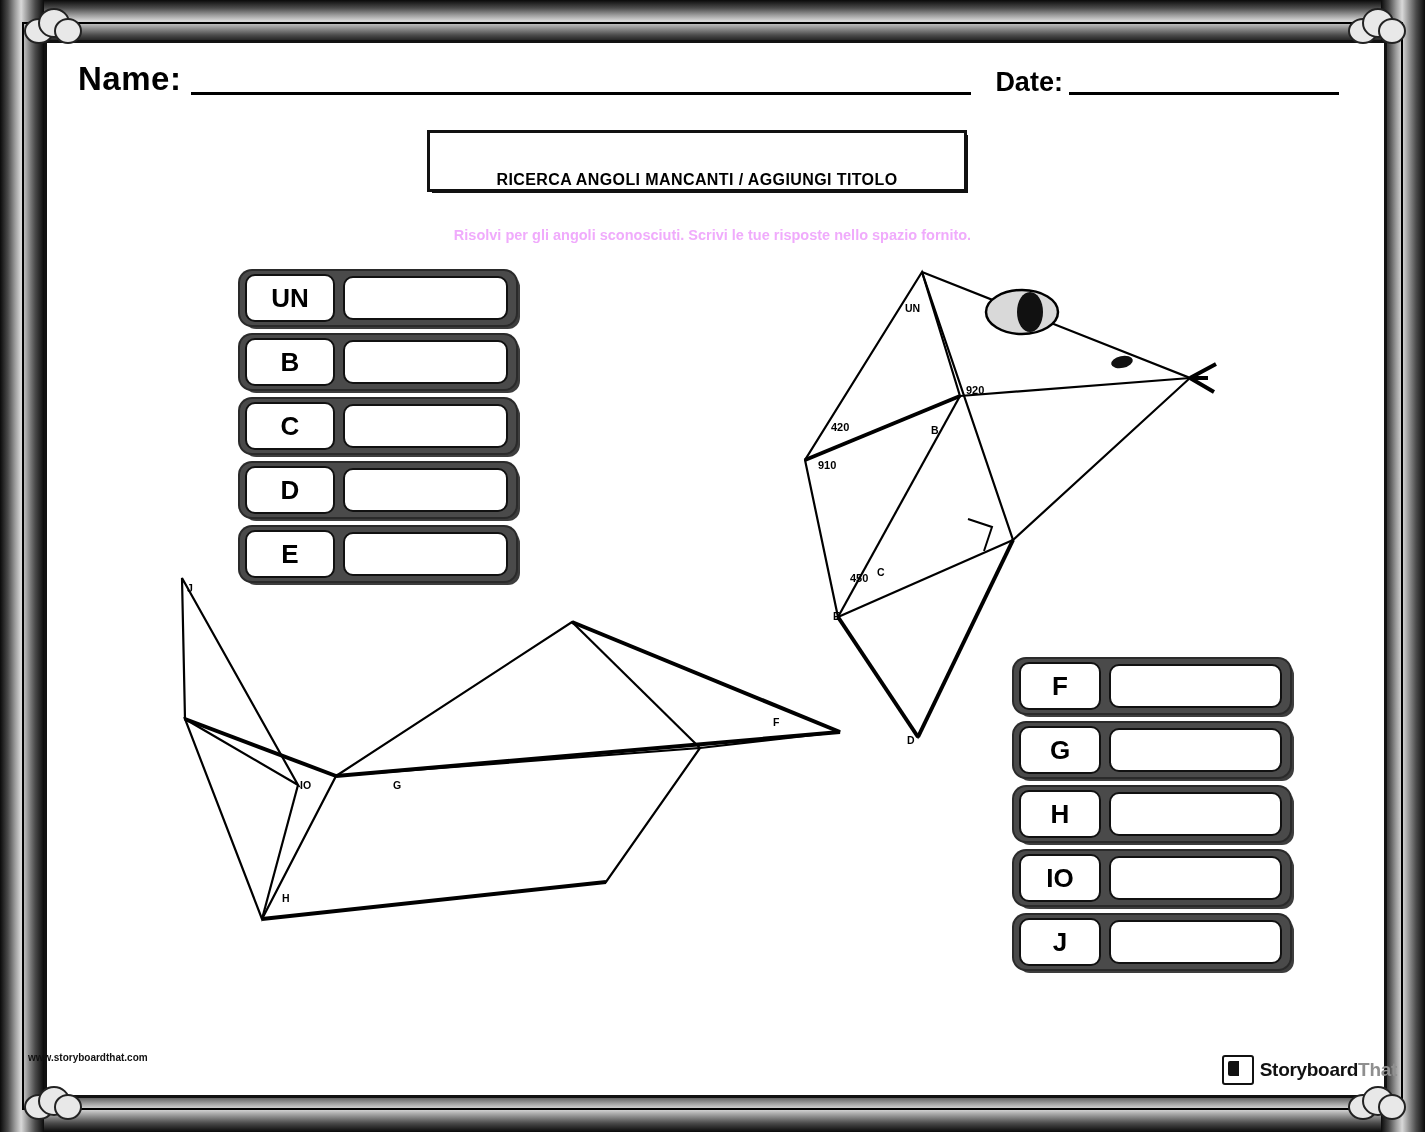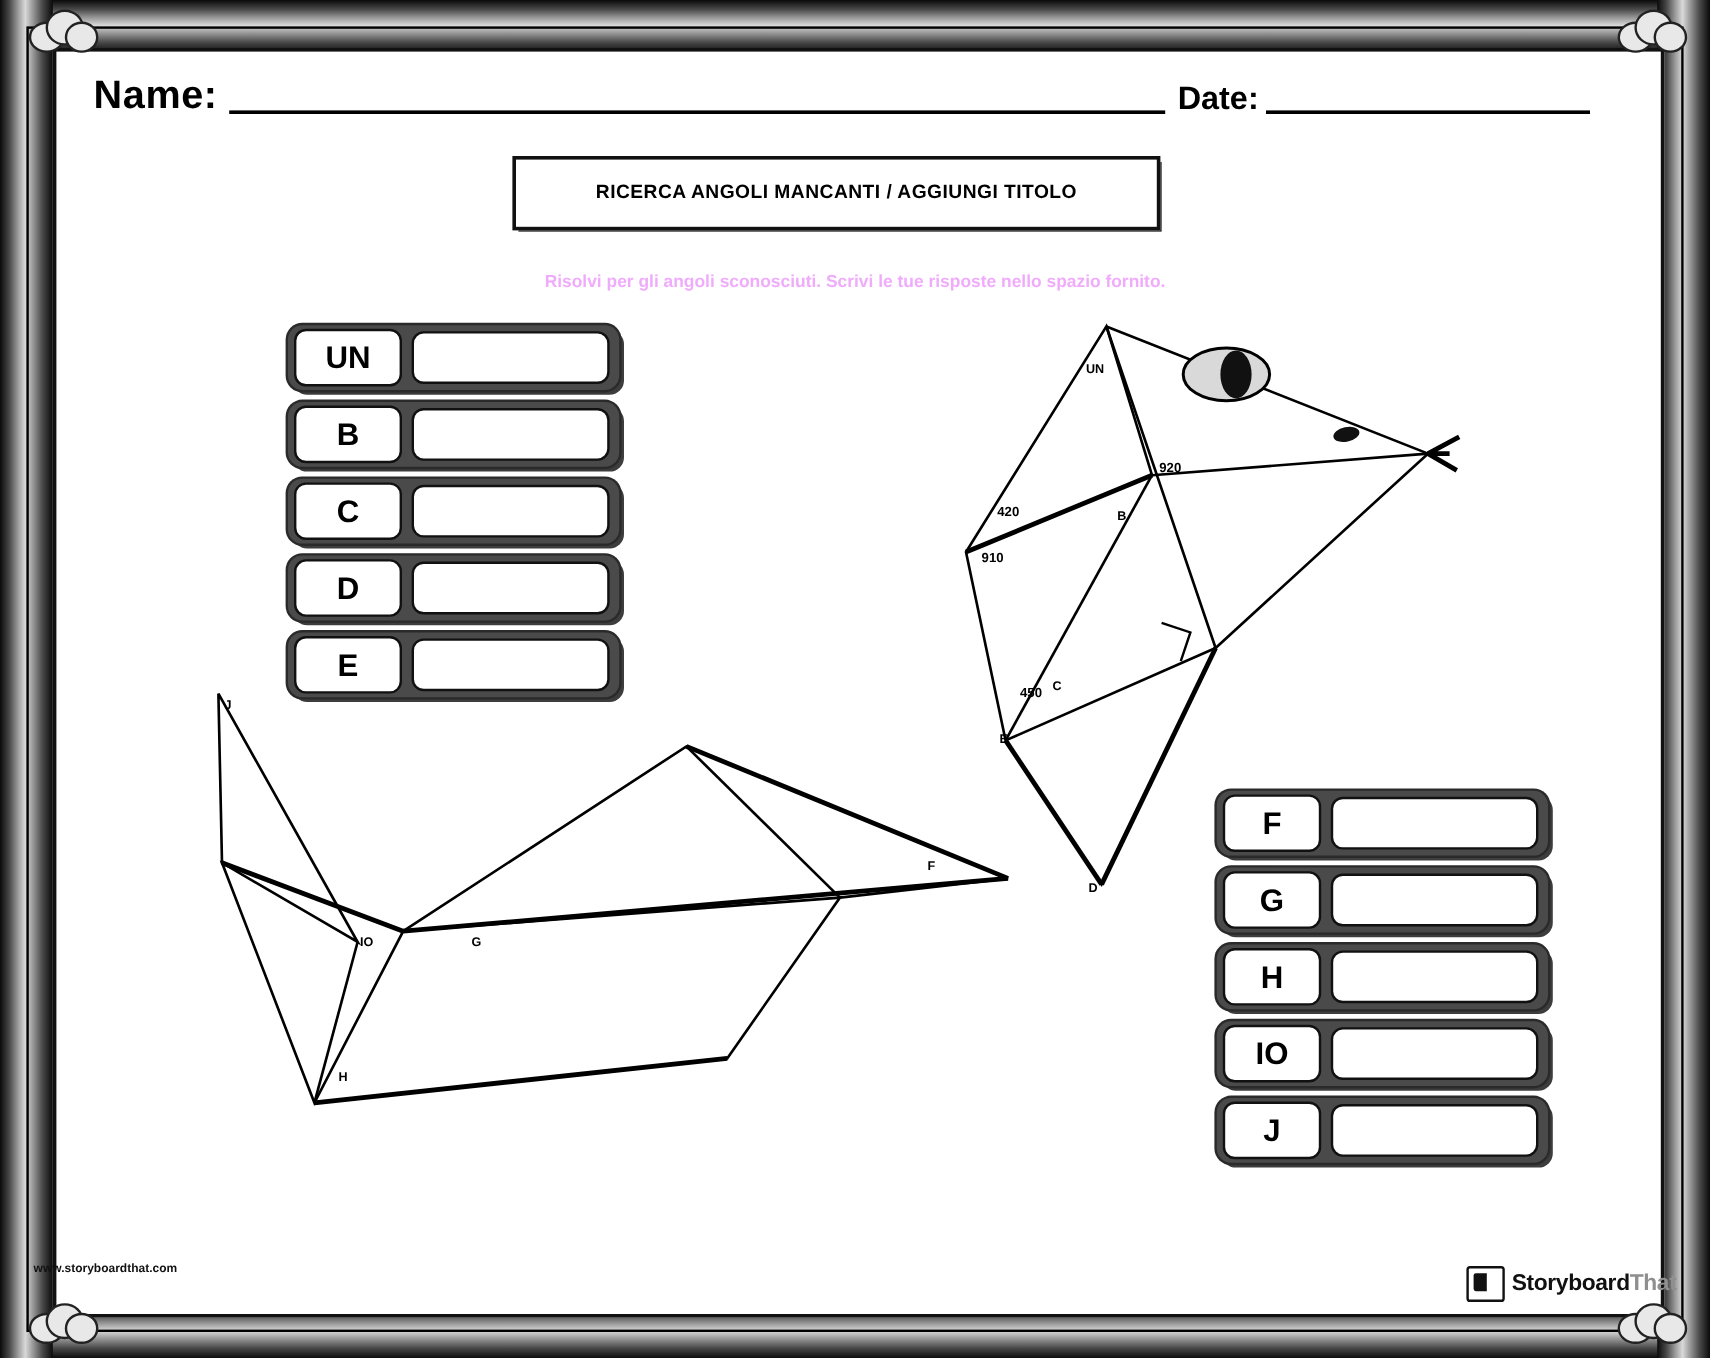--- a/index.html
+++ b/index.html
@@ -49,34 +49,34 @@
     position:absolute;left:78px;top:52px;width:1270px;height:46px;
     display:flex;align-items:flex-end;
   }
   .name-label{
     font-size:33px;font-weight:bold;color:#000;letter-spacing:0.5px;
   }
   .name-line{
     flex:0 0 780px;border-bottom:3px solid #000;height:26px;margin:0 10px 3px 10px;
   }
   .date-label{
-    font-size:27px;font-weight:bold;color:#000;
+    font-size:27px;font-weight:bold;color:#000;margin-left:14px;
   }
   .date-line{
     flex:0 0 270px;border-bottom:3px solid #000;height:26px;margin:0 0 3px 6px;
   }
 
   
   .title-shadow{
     position:absolute;left:432px;top:135px;width:536px;height:58px;background:#111;
   }
   .title-box{
     position:absolute;left:427px;top:130px;width:534px;height:56px;
     background:#fff;border:3px solid #111;
-    display:flex;align-items:center;justify-content:center;
+    display:flex;align-items:flex-end;justify-content:center;
   }
   .title-text{
     font-size:16px;font-weight:bold;letter-spacing:0.4px;color:#000;text-align:center;
   }
   .subtitle{
     position:absolute;left:0;top:227px;width:1425px;text-align:center;
     font-size:14.5px;font-weight:bold;color:#f0abfc;
   }
 
   

